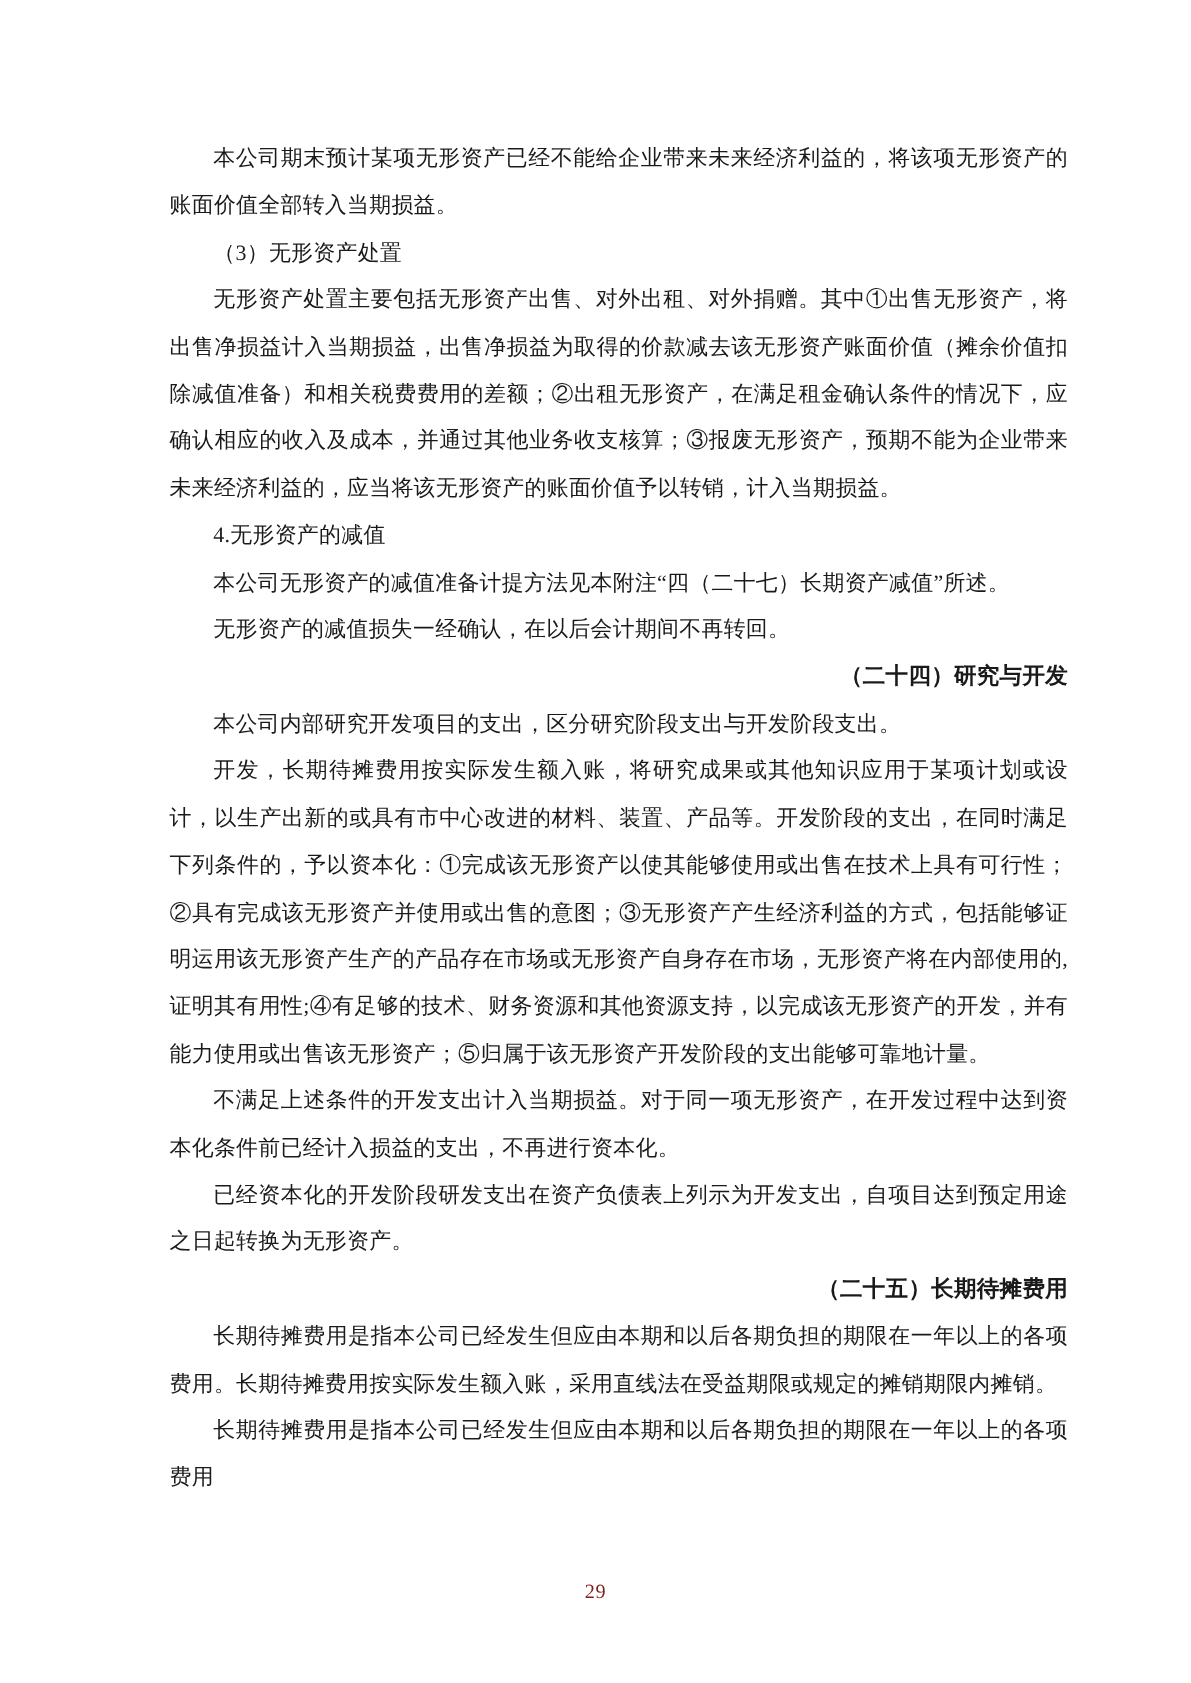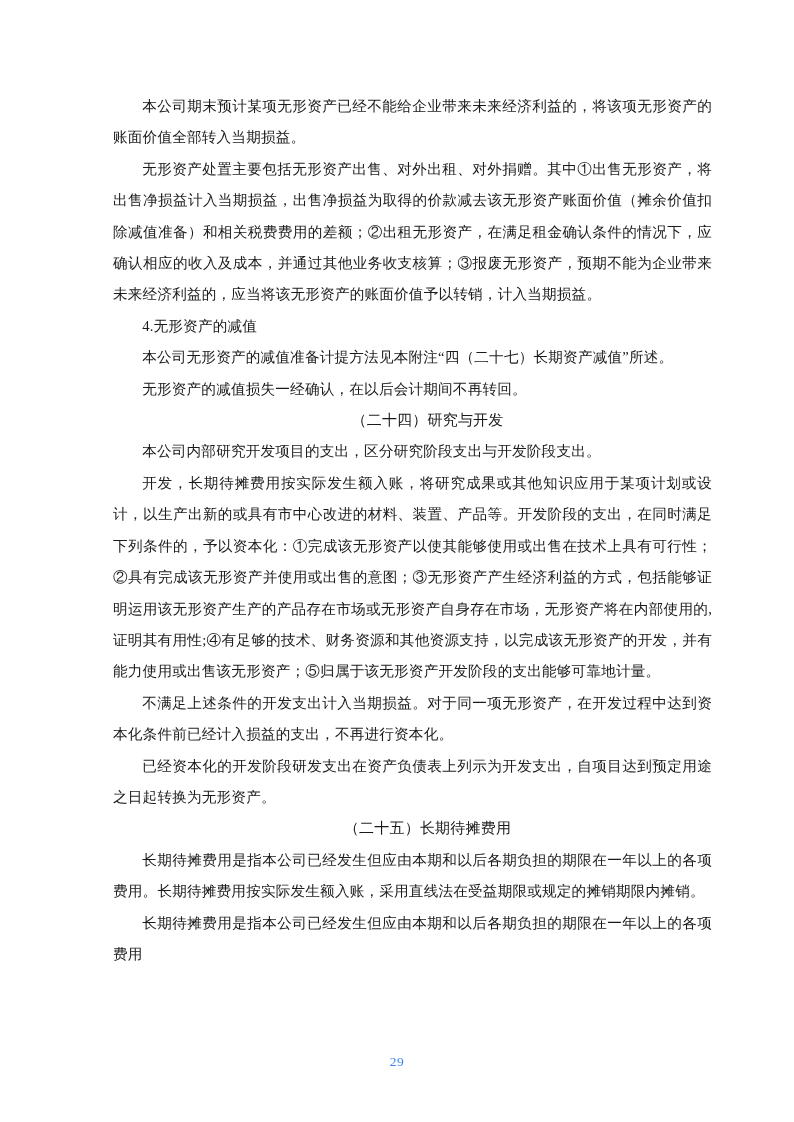--- a/index.html
+++ b/index.html
@@ -23,44 +23,45 @@
   }
   .para {
     font-size: 14.6px;
     line-height: 31.4px;
     text-align: justify;
     text-indent: 2em;
     letter-spacing: 0.2px;
     word-break: break-all;
   }
   .para.heading {
-    font-weight: normal;
-    text-align: center;
+    font-weight: bold;
+    text-align: right;
     font-size: 15px;
   }
   .footer {
     position: absolute;
     left: 0;
     bottom: 52px;
     width: 100%;
     text-align: center;
   }
   .page-number {
     font-size: 13.5px;
-    color: #3b82f6;
+    color: #7f1d1d;
     letter-spacing: 0.5px;
   }
 </style>
 </head>
 <body>
 
 <div class="page">
   <div class="doc-body">
 
   <div class="para body">本公司期末预计某项无形资产已经不能给企业带来未来经济利益的，将该项无形资产的账面价值全部转入当期损益。</div>
+      <div class="para body">（3）无形资产处置</div>
       <div class="para body">无形资产处置主要包括无形资产出售、对外出租、对外捐赠。其中①出售无形资产，将出售净损益计入当期损益，出售净损益为取得的价款减去该无形资产账面价值（摊余价值扣除减值准备）和相关税费费用的差额；②出租无形资产，在满足租金确认条件的情况下，应确认相应的收入及成本，并通过其他业务收支核算；③报废无形资产，预期不能为企业带来未来经济利益的，应当将该无形资产的账面价值予以转销，计入当期损益。</div>
       <div class="para body">4.无形资产的减值</div>
       <div class="para body">本公司无形资产的减值准备计提方法见本附注“四（二十七）长期资产减值”所述。</div>
       <div class="para body">无形资产的减值损失一经确认，在以后会计期间不再转回。</div>
       <div class="para heading">（二十四）研究与开发</div>
       <div class="para body">本公司内部研究开发项目的支出，区分研究阶段支出与开发阶段支出。</div>
       <div class="para body">开发，长期待摊费用按实际发生额入账，将研究成果或其他知识应用于某项计划或设计，以生产出新的或具有市中心改进的材料、装置、产品等。开发阶段的支出，在同时满足下列条件的，予以资本化：①完成该无形资产以使其能够使用或出售在技术上具有可行性；②具有完成该无形资产并使用或出售的意图；③无形资产产生经济利益的方式，包括能够证明运用该无形资产生产的产品存在市场或无形资产自身存在市场，无形资产将在内部使用的,证明其有用性;④有足够的技术、财务资源和其他资源支持，以完成该无形资产的开发，并有能力使用或出售该无形资产；⑤归属于该无形资产开发阶段的支出能够可靠地计量。</div>
       <div class="para body">不满足上述条件的开发支出计入当期损益。对于同一项无形资产，在开发过程中达到资本化条件前已经计入损益的支出，不再进行资本化。</div>
       <div class="para body">已经资本化的开发阶段研发支出在资产负债表上列示为开发支出，自项目达到预定用途之日起转换为无形资产。</div>
       <div class="para heading">（二十五）长期待摊费用</div>

